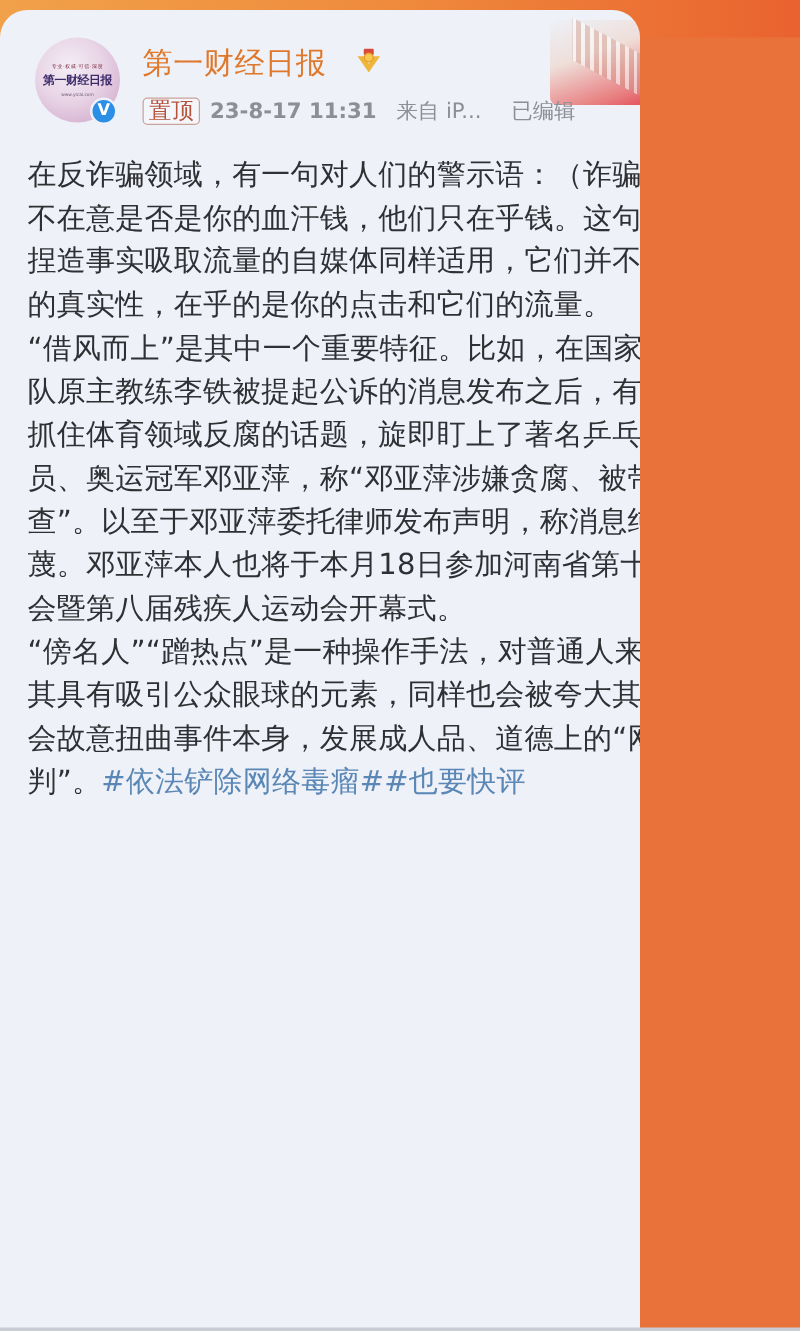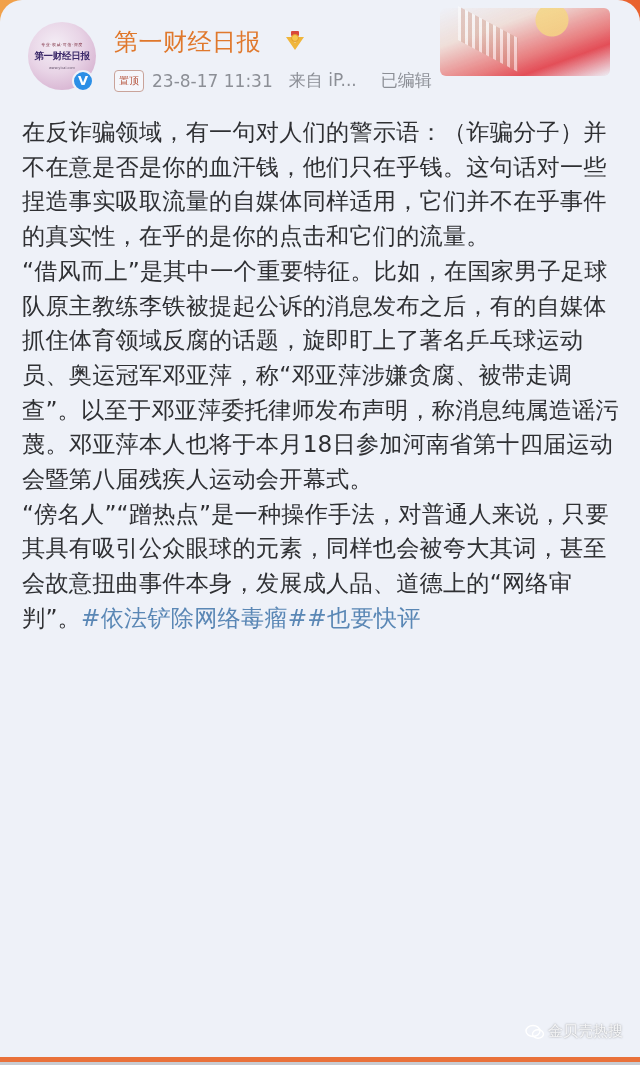--- a/index.html
+++ b/index.html
@@ -6,21 +6,21 @@
   html, body {
     width: 640px; height: 1065px; overflow: hidden;
     background: #e9713a;
     font-family: "DejaVu Sans", "Liberation Sans", sans-serif;
   }
   .topbar {
     position: absolute; left: 0; top: 0; width: 640px; height: 30px;
     background: linear-gradient(90deg, #f1a14a 0%, #ef8a3c 50%, #e9622f 100%);
   }
   .card {
-    position: absolute; left: 0; top: 0; width: 640px; height: 1057px;
+    position: absolute; left: 0; top: 8px; width: 512px; height: 1057px;
     background: #eef1f8;
     border-radius: 22px 22px 0 0;
     overflow: hidden;
   }
   .banner {
     position: absolute; left: 440px; top: 8px; width: 170px; height: 68px;
     background:
       radial-gradient(circle at 112px 12px, rgba(245,210,120,0.85) 0 16px, transparent 17px),
       linear-gradient(160deg, rgba(255,255,255,0) 0%, rgba(240,200,180,0.5) 30%, rgba(230,90,90,0.85) 62%, rgba(224,40,50,0.9) 75%, rgba(255,255,255,0) 100%);
     opacity: 0.9;
@@ -63,24 +63,24 @@
   .medal {
     position: absolute; left: 284px; top: 38px; width: 22px; height: 22px;
   }
   .meta {
     position: absolute; left: 114px; top: 77px;
     display: flex; align-items: center;
     font-size: 17px; color: #8c8f96;
   }
   .pin-tag {
     display: inline-block; border: 1.5px solid #c9a39a; border-radius: 4px;
-    color: #b5533c; font-size: 10px; padding: 0 4px; height: 22px; line-height: 19px;
+    color: #b5533c; font-size: 18px; padding: 0 4px; height: 22px; line-height: 19px;
     margin-right: 8px; background: rgba(255,255,255,0.4);
   }
-  .meta .ts { margin-right: 16px; }
+  .meta .ts { margin-right: 16px; font-weight: bold; }
   .meta .src { margin-right: 24px; }
   .follow {
     position: absolute; left: 530px; top: 30px; width: 90px; height: 46px;
     border: 1.5px solid #d2b991; border-radius: 23px;
     background: rgba(255,255,255,0.75);
     color: #d6923e; font-size: 20px; text-align: center; line-height: 42px;
   }
   .body {
     position: absolute; left: 22px; top: 123px; width: 604px;
     font-size: 23.2px; line-height: 34.7px; color: #2f3033;

